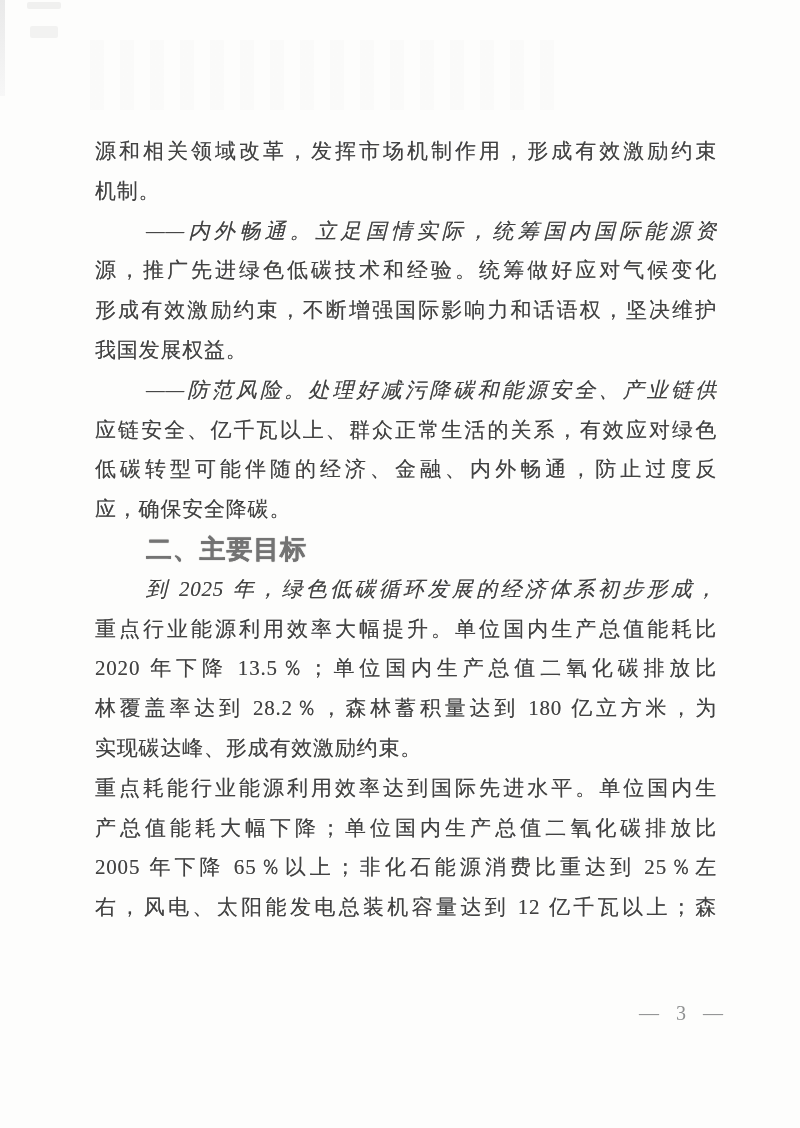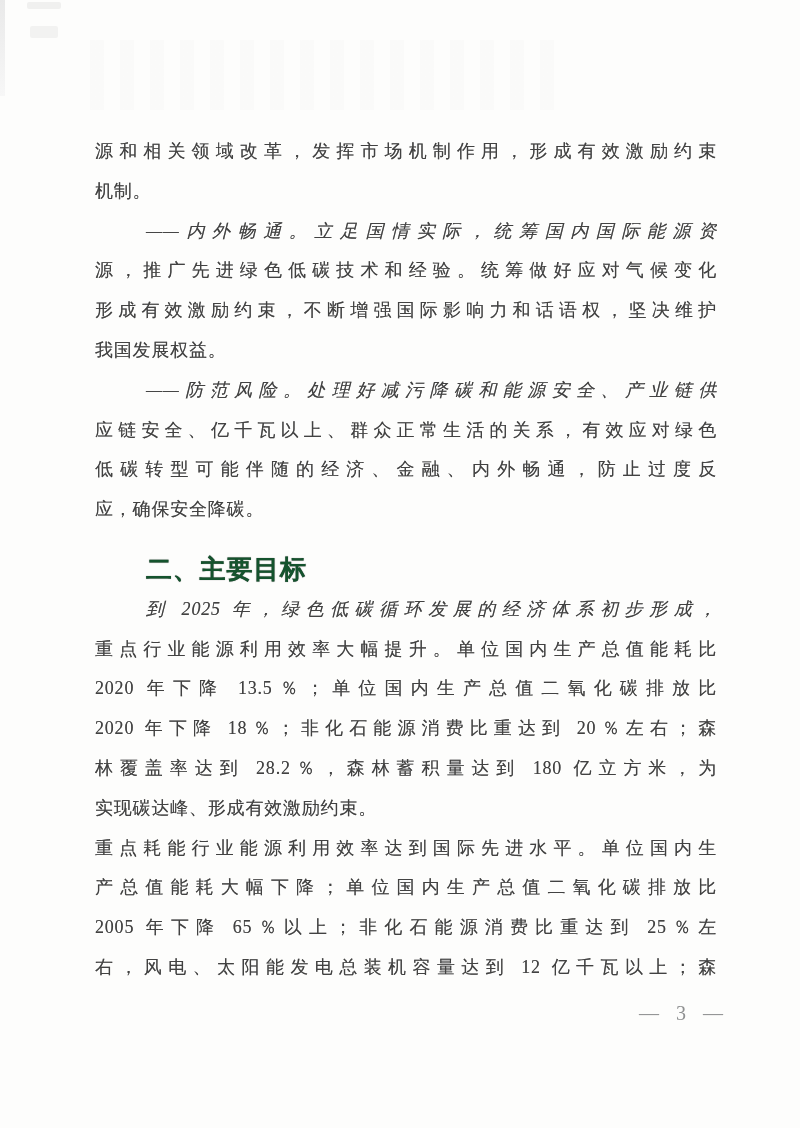--- a/index.html
+++ b/index.html
@@ -34,39 +34,38 @@
   .textblock {
     position: absolute;
     left: 95px;
     top: 132px;
     width: 622px;
     overflow: hidden;
   }
   .line {
     height: 39.8px;
     line-height: 39.8px;
-    font-size: 18px;
+    font-size: 21px;
     color: #424242;
     letter-spacing: 0.8px;
     white-space: nowrap;
     text-shadow: 0 0 0.6px rgba(60,60,60,0.55);
   }
   .line.fill {
     white-space: normal;
     text-align: justify;
     text-align-last: justify;
   }
   .line.indent { padding-left: 51px; }
   .line.indent.fill { padding-left: 51px; font-style: italic; }
   .line.bold {
     font-weight: 700;
-    color: #14532d;
+    color: #737373;
     font-size: 26px;
     text-shadow: 0 0 0.8px rgba(30,30,30,0.8);
-    margin-top: 20px;
   }
 
   .page-number {
     position: absolute;
     top: 1000px;
     right: 76px;
     font-size: 20px;
     line-height: 26px;
     color: #8f9091;
     letter-spacing: 1px;
@@ -91,21 +90,20 @@
       <div class="line fill">形成有效激励约束，不断增强国际影响力和话语权，坚决维护</div>
       <div class="line">我国发展权益。</div>
       <div class="line indent fill">——防范风险。处理好减污降碳和能源安全、产业链供</div>
       <div class="line fill">应链安全、亿千瓦以上、群众正常生活的关系，有效应对绿色</div>
       <div class="line fill">低碳转型可能伴随的经济、金融、内外畅通，防止过度反</div>
       <div class="line">应，确保安全降碳。</div>
       <div class="line indent bold">二、主要目标</div>
       <div class="line indent fill">到 2025 年，绿色低碳循环发展的经济体系初步形成，</div>
       <div class="line fill">重点行业能源利用效率大幅提升。单位国内生产总值能耗比</div>
       <div class="line fill">2020 年下降 13.5％；单位国内生产总值二氧化碳排放比</div>
-      <div class="line fill">2020 年下降 18％；非化石能源消费比重达到 20％左右；森</div>
       <div class="line fill">林覆盖率达到 28.2％，森林蓄积量达到 180 亿立方米，为</div>
       <div class="line">实现碳达峰、形成有效激励约束。</div>
       <div class="line fill">重点耗能行业能源利用效率达到国际先进水平。单位国内生</div>
       <div class="line fill">产总值能耗大幅下降；单位国内生产总值二氧化碳排放比</div>
       <div class="line fill">2005 年下降 65％以上；非化石能源消费比重达到 25％左</div>
       <div class="line fill">右，风电、太阳能发电总装机容量达到 12 亿千瓦以上；森</div>
     </div>
 
   <div class="page-number">— 3 —</div>
 </div>

